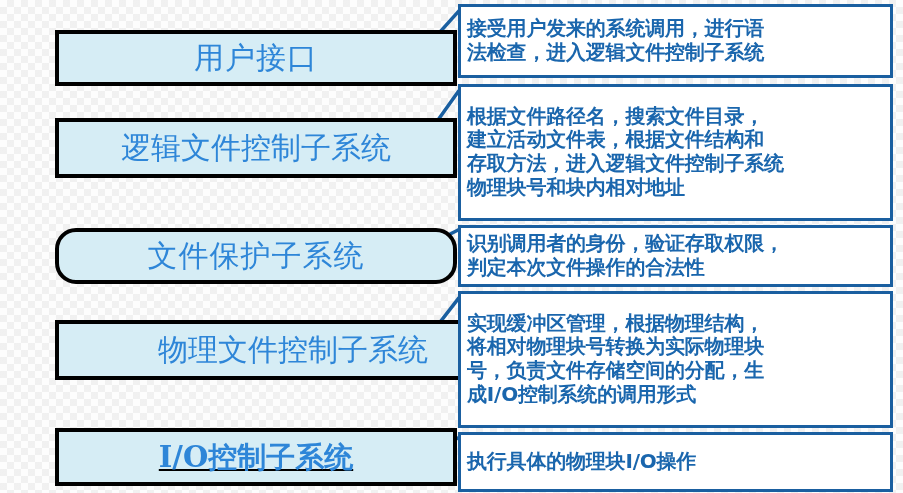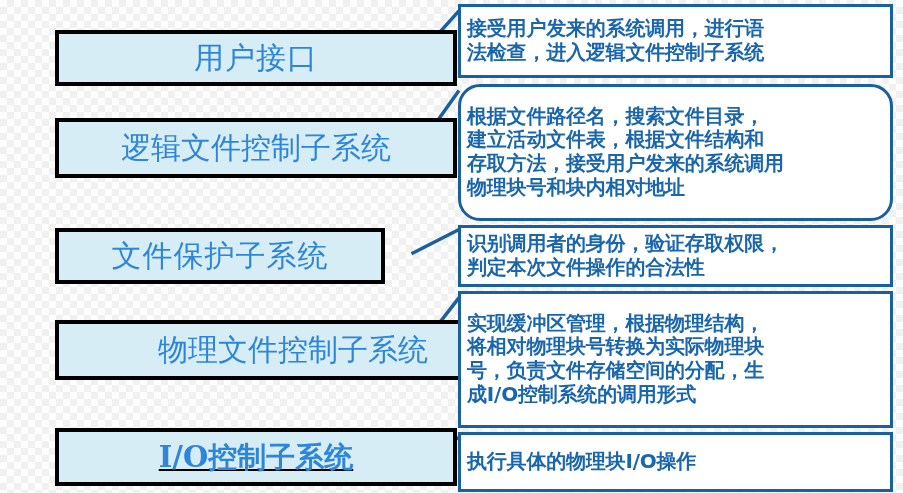--- a/index.html
+++ b/index.html
@@ -94,42 +94,42 @@
       </g>
   </svg>
 
   <div id="module-layer">
       <div class="module-box" style="left: 11px; top: 30px; width: 402px; height: 56px;">
         <span class="module-label">用户接口</span>
       </div>
       <div class="module-box" style="left: 11px; top: 118px; width: 402px; height: 60px;">
         <span class="module-label tight">逻辑文件控制子系统</span>
       </div>
-      <div class="module-box" style="left: 11px; top: 228px; width: 330px; height: 56px;">
+      <div class="module-box" style="left: 11px; top: 228px; width: 402px; height: 56px; border-radius: 21px;">
         <span class="module-label">文件保护子系统</span>
       </div>
       <div class="module-box" style="left: 11px; top: 320px; width: 476px; height: 60px; text-align: center;">
         <span class="module-label tight">物理文件控制子系统</span>
       </div>
       <div class="module-box" style="left: 11px; top: 428px; width: 402px; height: 58px; text-decoration: underline;">
         <span class="module-label bold tight">I/O控制子系统</span>
       </div>
     </div>
   <div id="desc-layer">
       <div class="desc-box" style="left: 458px; top: 4px; width: 435px; height: 74px;">
         <div class="desc-text">
           <div>接受用户发来的系统调用，进行语</div>
           <div>法检查，进入逻辑文件控制子系统</div>
         </div>
       </div>
-      <div class="desc-box" style="left: 458px; top: 84px; width: 435px; height: 137px; border-radius: 22px;">
+      <div class="desc-box" style="left: 458px; top: 84px; width: 435px; height: 137px;">
         <div class="desc-text">
           <div>根据文件路径名，搜索文件目录，</div>
           <div>建立活动文件表，根据文件结构和</div>
-          <div>存取方法，接受用户发来的系统调用</div>
+          <div>存取方法，进入逻辑文件控制子系统</div>
           <div>物理块号和块内相对地址</div>
         </div>
       </div>
       <div class="desc-box" style="left: 458px; top: 225px; width: 435px; height: 62px;">
         <div class="desc-text">
           <div>识别调用者的身份，验证存取权限，</div>
           <div>判定本次文件操作的合法性</div>
         </div>
       </div>
       <div class="desc-box" style="left: 458px; top: 291px; width: 435px; height: 137px;">

